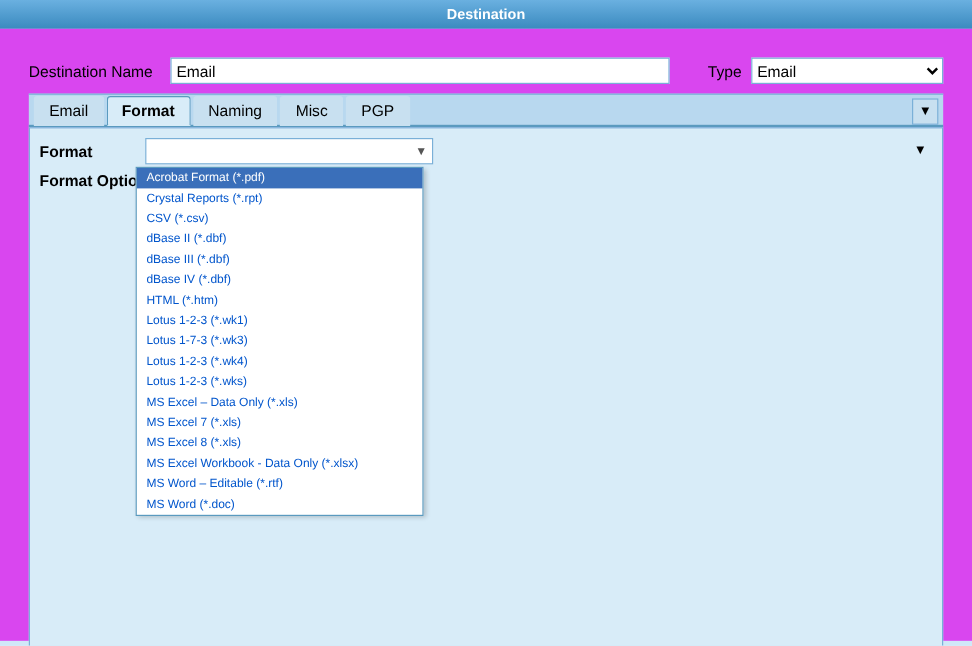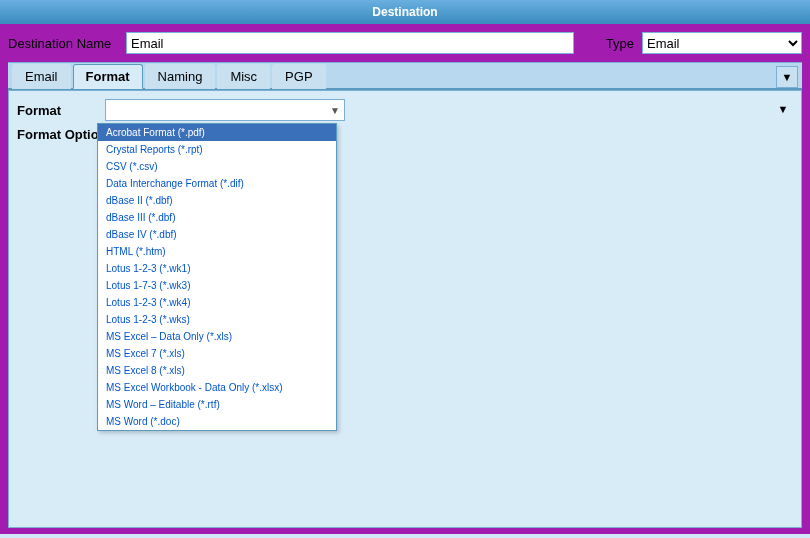--- a/index.html
+++ b/index.html
@@ -13,22 +13,22 @@
     }
     .title-bar {
       background: linear-gradient(to bottom, #6ab0e0, #3a8abf);
       color: white;
       text-align: center;
       padding: 5px 0;
       font-size: 12px;
       font-weight: bold;
     }
     .dialog {
-      background: #a21caf;
-      padding: 8px;
+      background: #d946ef;
+      padding: 24px;
       height: calc(538px - 28px);
     }
     .dest-name-row {
       display: flex;
       align-items: center;
       margin-bottom: 8px;
       gap: 8px;
     }
     .dest-name-label {
       font-size: 13px;
@@ -215,21 +215,20 @@
     <div class="format-row">
       <span class="section-label">Format Options</span>
       <div style="flex:1"></div>
       <div class="bottom-arrow">▼</div>
     </div>
 
     <div class="dropdown-list">
       <div class="item">Acrobat Format (*.pdf)</div>
       <div class="item">Crystal Reports (*.rpt)</div>
       <div class="item">CSV (*.csv)</div>
-      <div class="item">Data Interchange Format (*.dif)</div>
       <div class="item">dBase II (*.dbf)</div>
       <div class="item">dBase III (*.dbf)</div>
       <div class="item">dBase IV (*.dbf)</div>
       <div class="item">HTML (*.htm)</div>
       <div class="item">Lotus 1-2-3 (*.wk1)</div>
       <div class="item">Lotus 1-7-3 (*.wk3)</div>
       <div class="item">Lotus 1-2-3 (*.wk4)</div>
       <div class="item">Lotus 1-2-3 (*.wks)</div>
       <div class="item">MS Excel – Data Only (*.xls)</div>
       <div class="item">MS Excel 7 (*.xls)</div>

